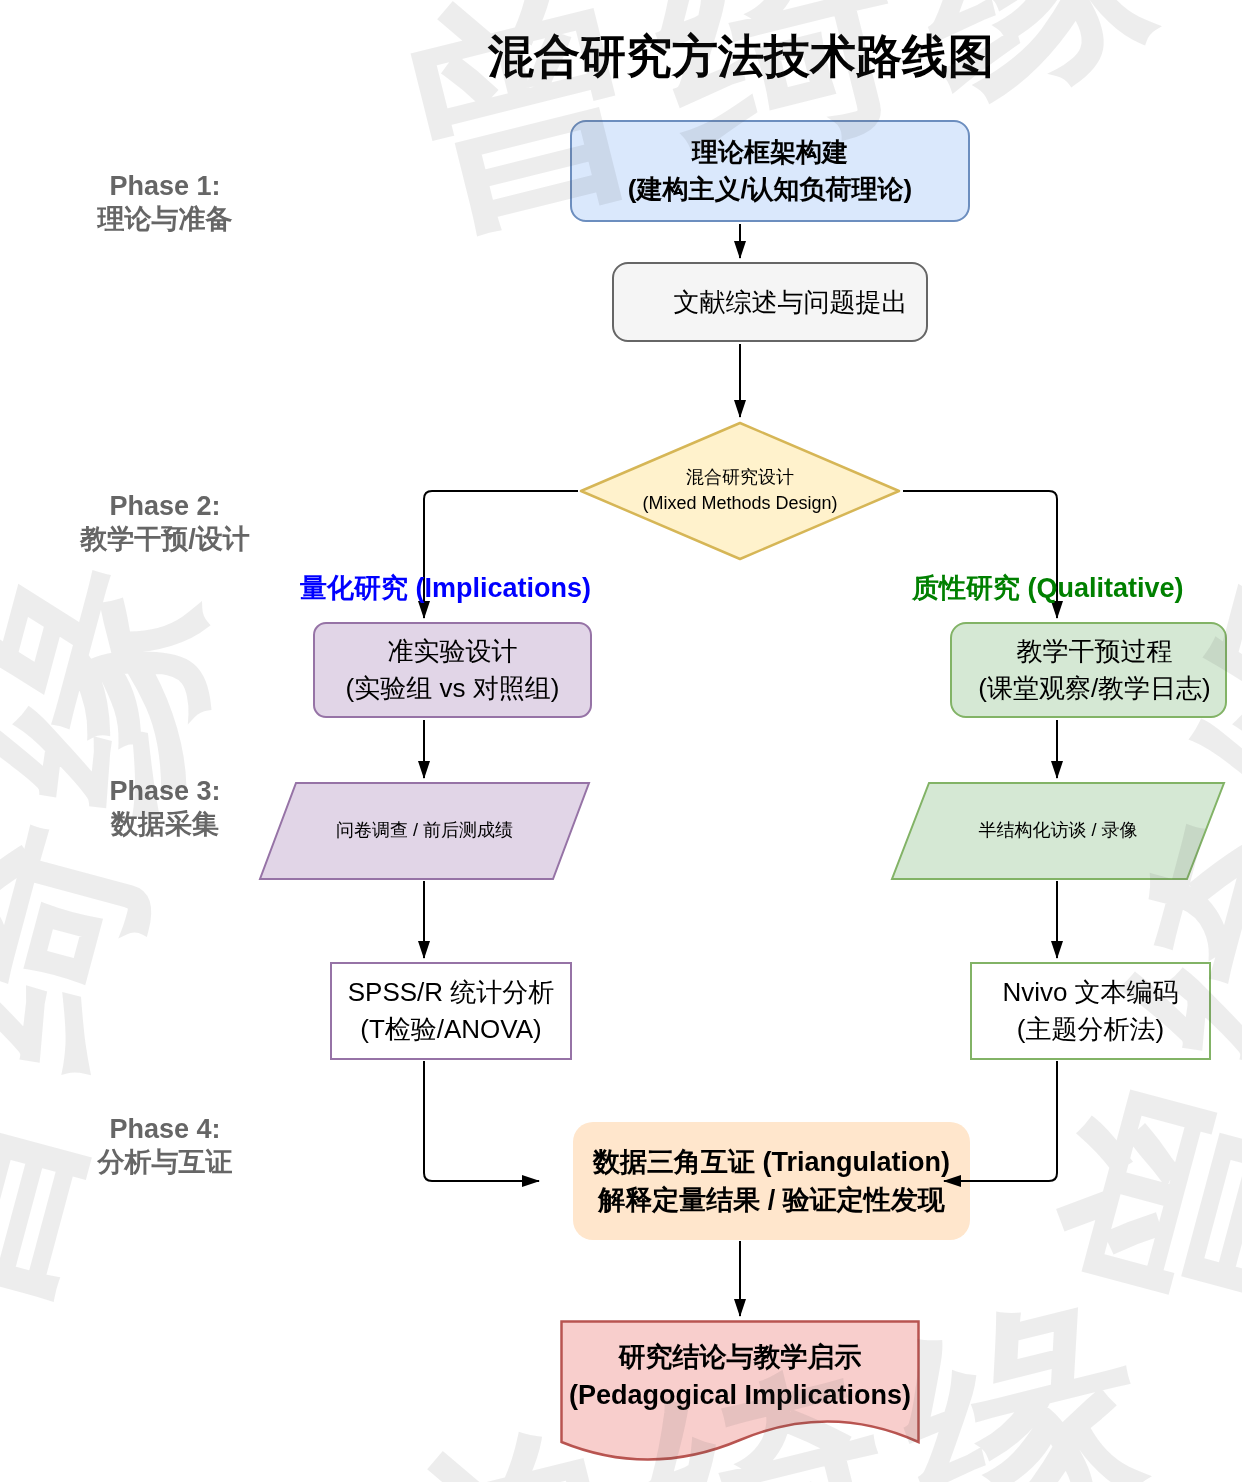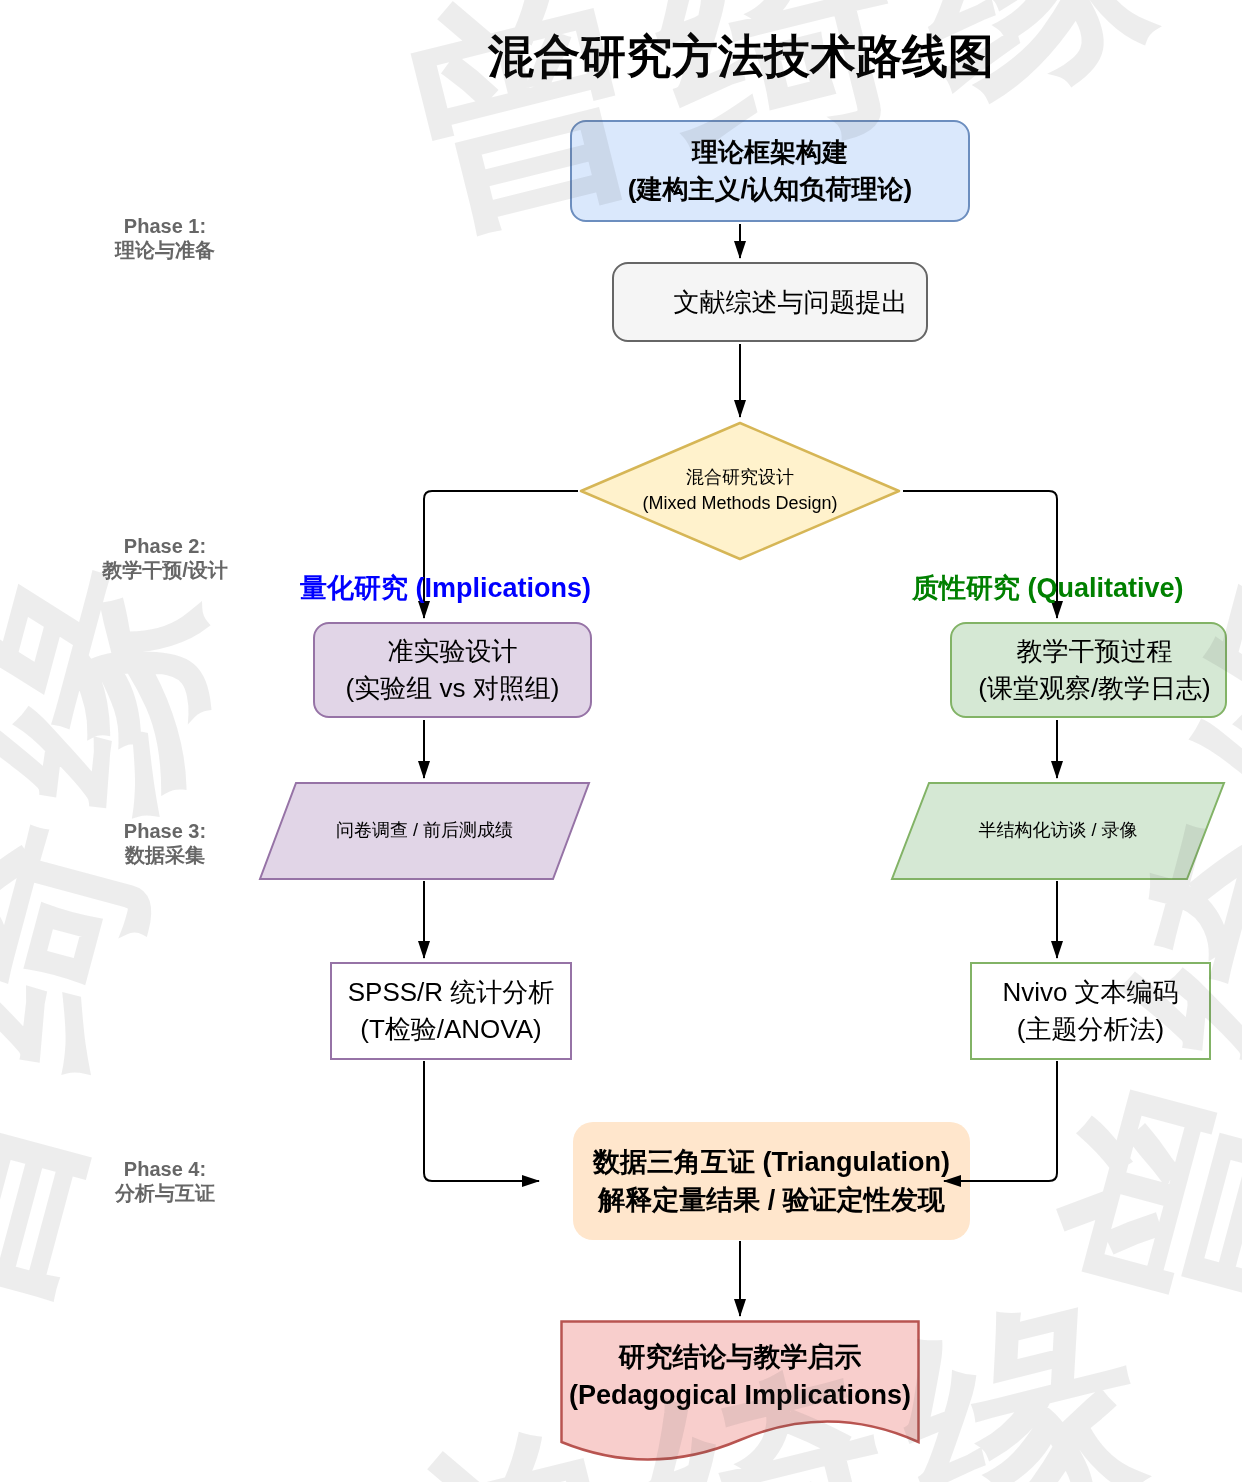--- a/index.html
+++ b/index.html
@@ -10,21 +10,21 @@
   .wm{
     position:absolute;font-size:235px;font-weight:700;letter-spacing:28px;
     color:rgba(80,80,80,0.10);white-space:nowrap;pointer-events:none;z-index:6;
   }
   .title{
     position:absolute;left:201px;top:26px;width:1080px;text-align:center;
     font-size:46px;font-weight:700;color:#000;z-index:4;
   }
   .phase{
     position:absolute;width:220px;text-align:center;color:var(--phase-label);
-    font-weight:700;font-size:20px;line-height:1.22;z-index:4;margin-top:44px;
+    font-weight:700;font-size:27px;line-height:1.22;z-index:4;
   }
   .node{
     position:absolute;display:flex;flex-direction:column;justify-content:center;
     align-items:center;text-align:center;font-size:26px;line-height:1.42;color:#000;z-index:2;
     box-sizing:border-box;
     margin-left:30px;
   }
   .round{border-radius:16px;border:2px solid;}
   .blue{background:var(--blue-fill);border-color:var(--blue-border);font-weight:700;}
   .gray{background:var(--gray-fill);border-color:var(--gray-border);}
@@ -88,21 +88,21 @@
     </svg>
     <div class="txt" style="height:140px;">
       <div>混合研究设计</div>
       <div>(Mixed Methods Design)</div>
     </div>
   </div>
 
   <div class="branch" style="left:300px;top:570px;width:280px;color:var(--quant-label);">量化研究 (Implications)</div>
   <div class="branch" style="left:912px;top:570px;width:270px;color:var(--qual-label);">质性研究 (Qualitative)</div>
 
-  <div class="node round purple" style="left:283px;top:622px;width:279px;height:96px;">
+  <div class="node round purple" style="left:283px;top:622px;width:279px;height:96px;border-radius:13px;">
     <div>准实验设计</div>
     <div>(实验组 vs 对照组)</div>
   </div>
 
   <div class="node round green" style="left:920px;top:622px;width:277px;height:96px;">
     <div>教学干预过程</div>
     <div>(课堂观察/教学日志)</div>
   </div>
 
   <div class="shape" style="left:258px;top:782px;width:333px;height:98px;">

